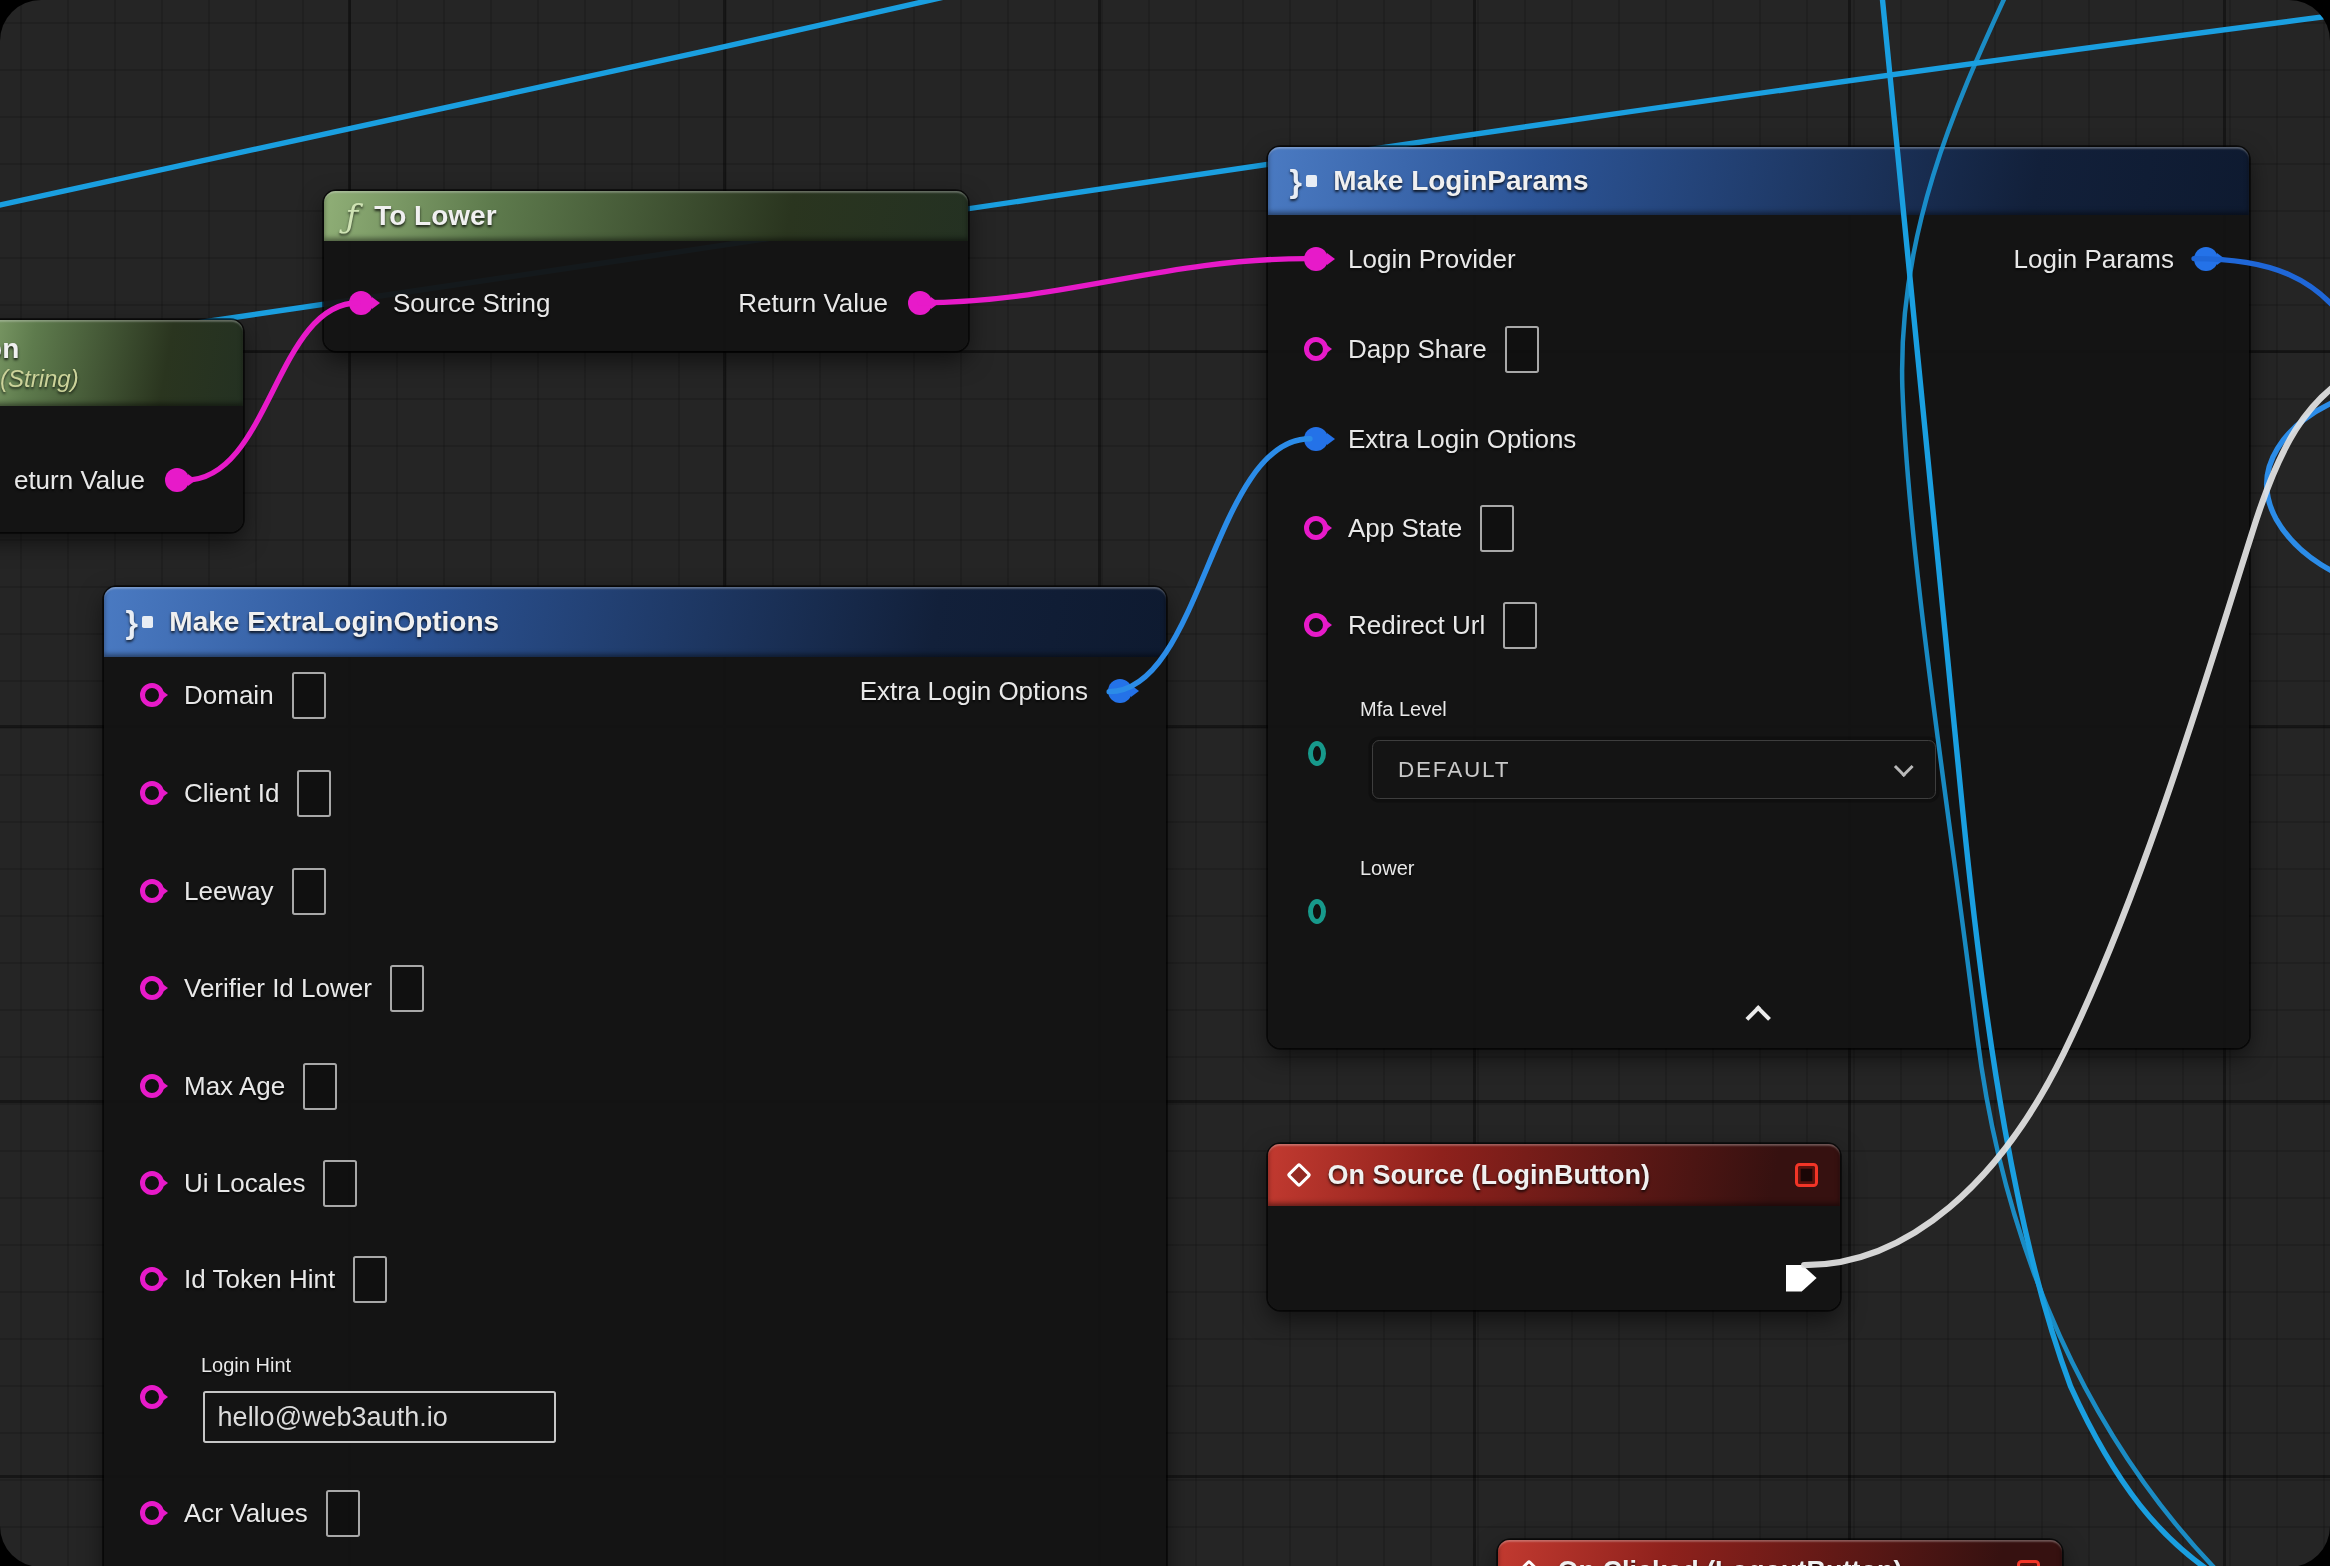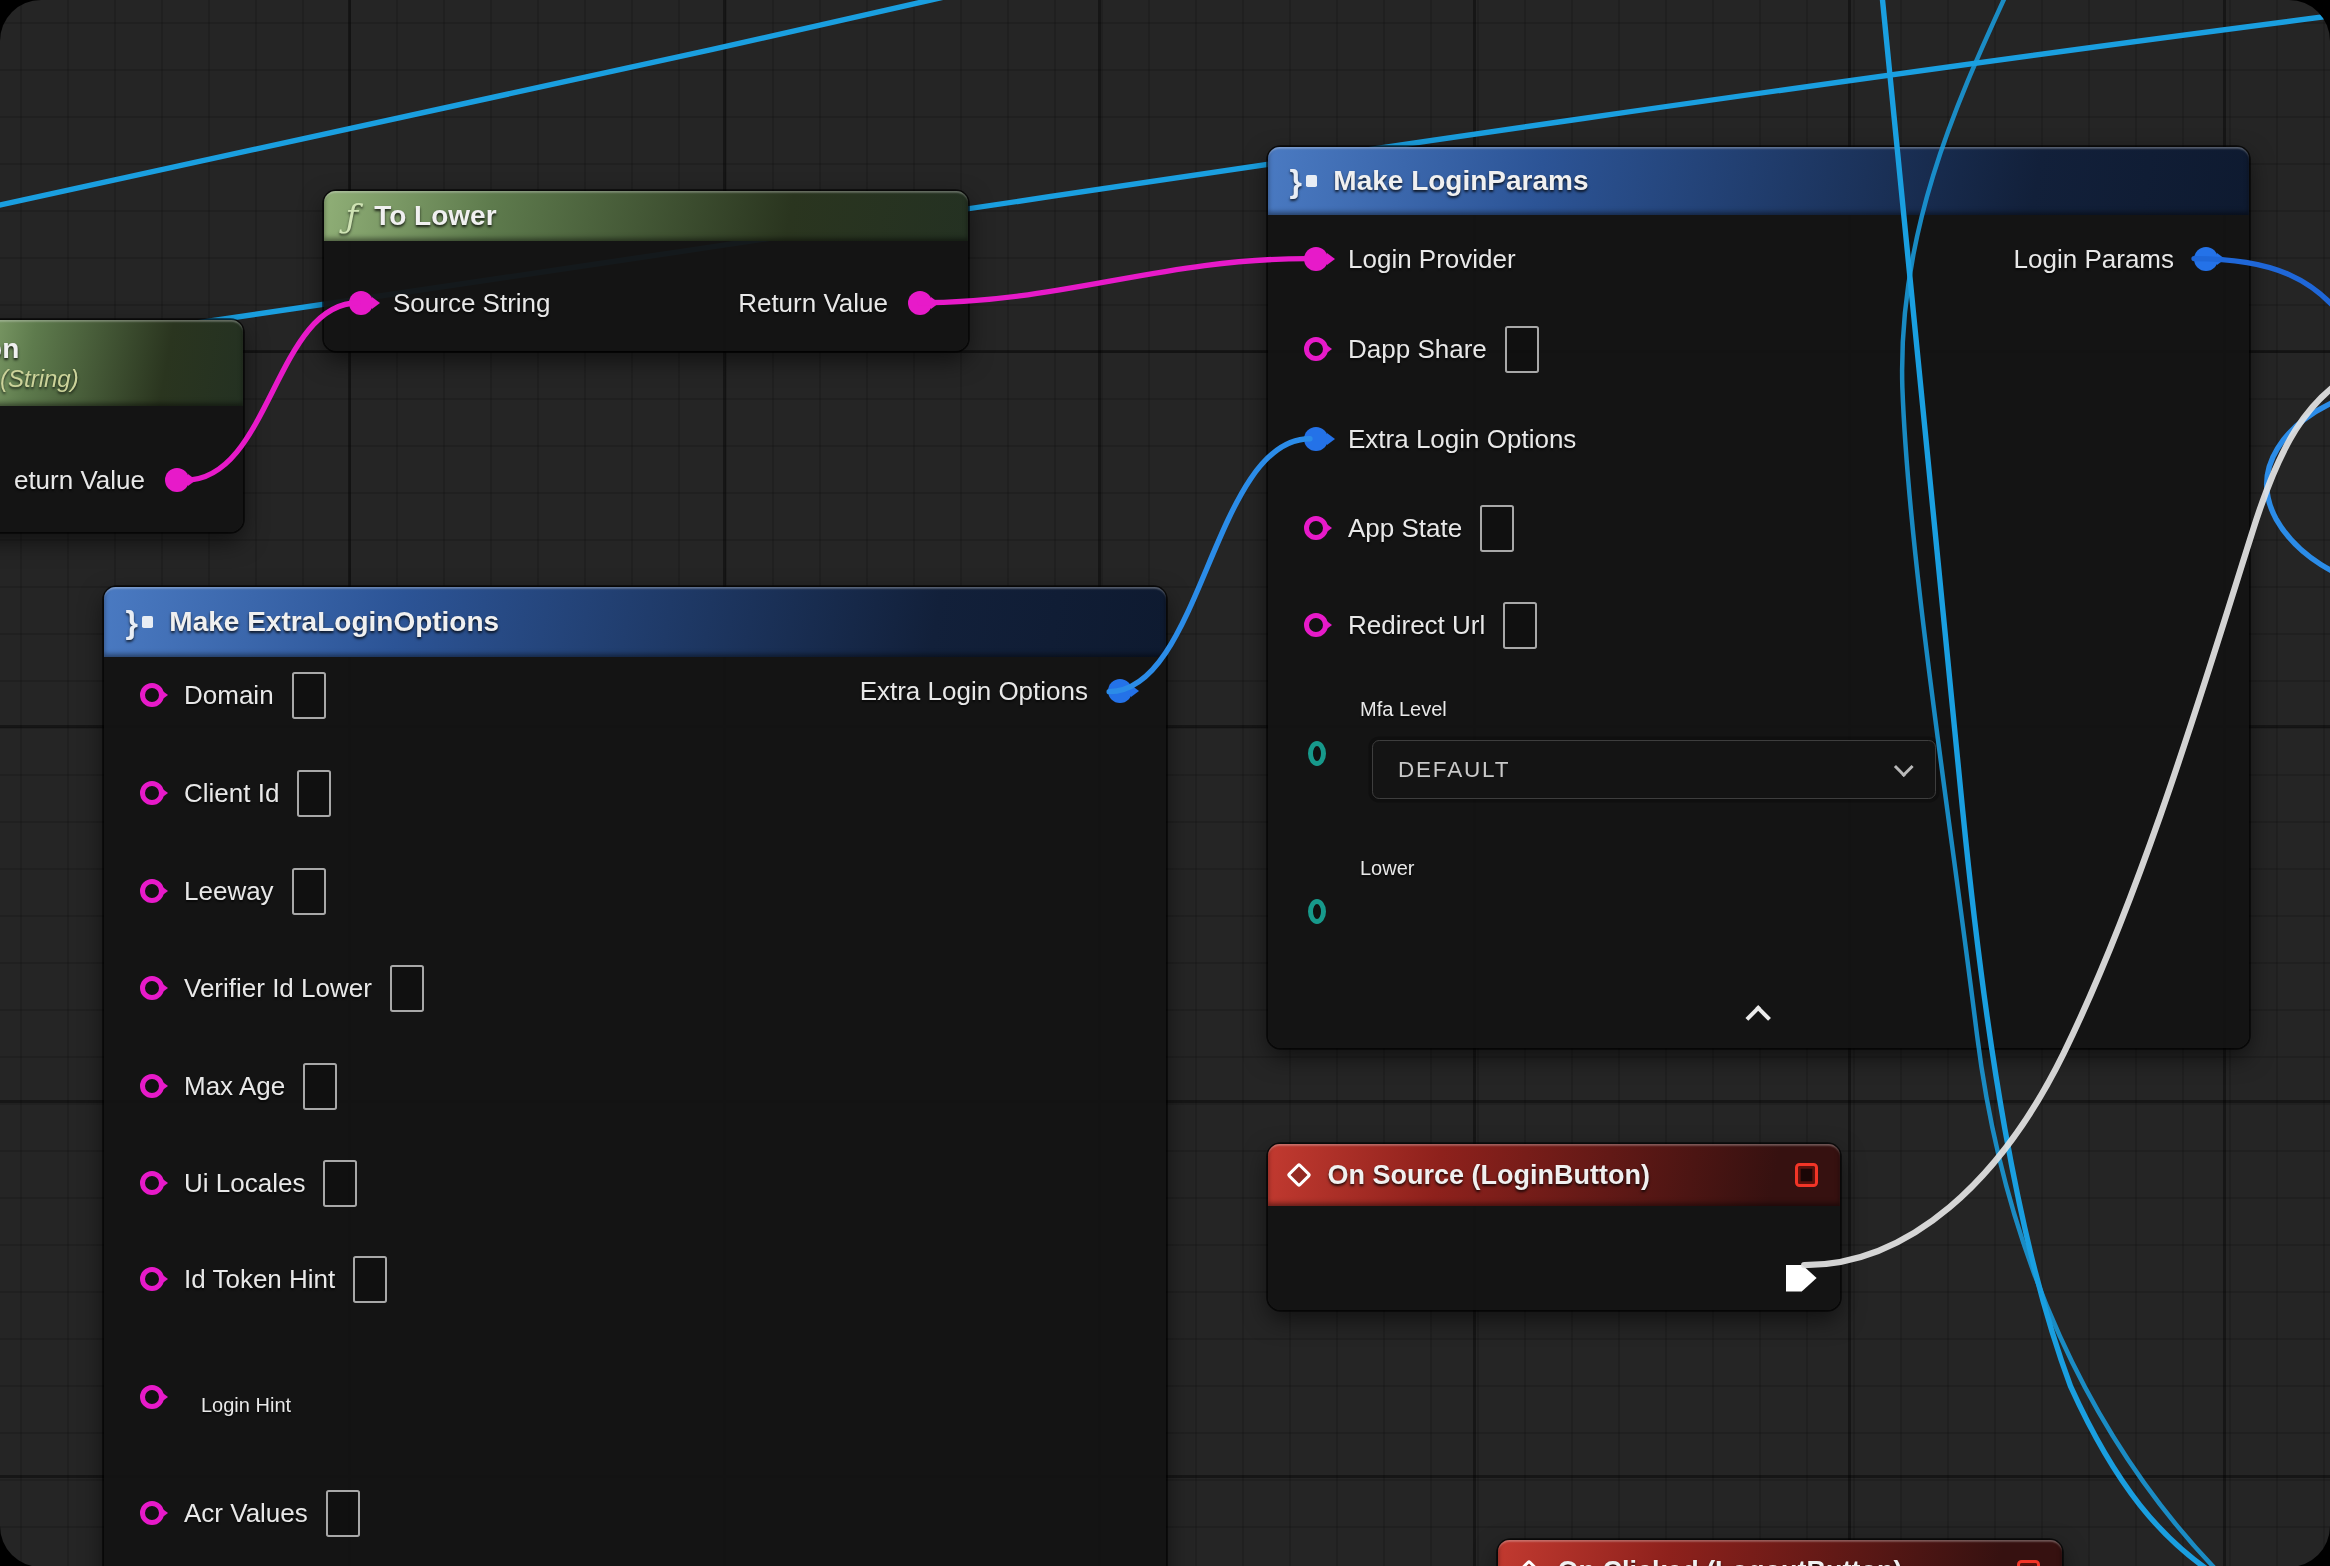--- a/index.html
+++ b/index.html
@@ -145,24 +145,25 @@
     <div class="row" style="left:36px;top:570px;">
       <span class="pin hollow magenta"></span>
       <span class="lbl">Ui Locales</span>
       <span class="chk"></span>
     </div>
     <div class="row" style="left:36px;top:666px;justify-content:space-between;">
       <span class="pin hollow magenta"></span>
       <span class="lbl">Id Token Hint</span>
       <span class="chk"></span>
     </div>
-    <div class="field-label" style="left:97px;top:767px;margin-top:40px;">Login Hint</div>
+    <div class="field-label" style="left:97px;top:767px;">Login Hint</div>
     <div class="row" style="left:36px;top:784px;">
       <span class="pin hollow magenta"></span>
     </div>
+    <input class="text-field" style="left: 99px; top: 804px; width: 353px;" value="hello@web3auth.io">
     <div class="row" style="left:36px;top:900px;">
       <span class="pin hollow magenta"></span>
       <span class="lbl">Acr Values</span>
       <span class="chk"></span>
     </div>
   </div>
 
   <div class="node" style="left:1268px;top:147px;width:981px;height:901px;">
     <div class="header blue" style="height:68px;background:linear-gradient(100deg,#4a7ac2 0%,#2c5496 28%,#12203a 78%,#0e1a30 100%);">
       <span class="ms-icon">

